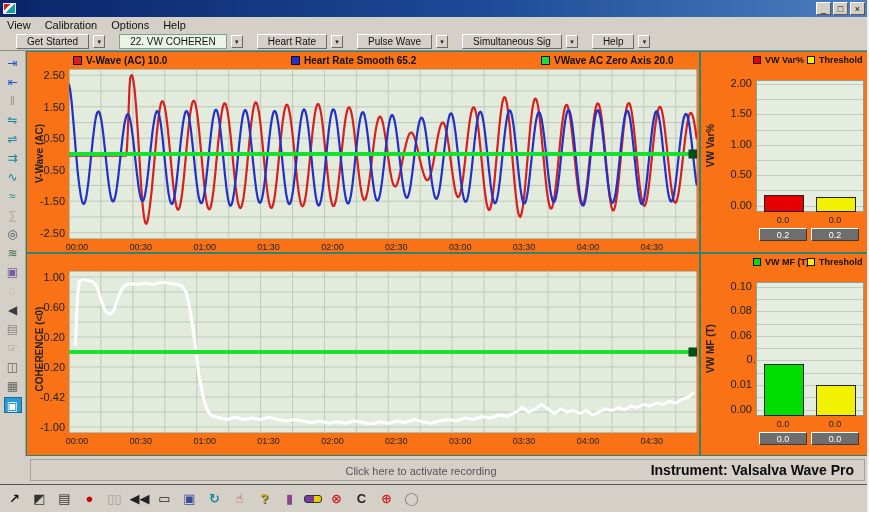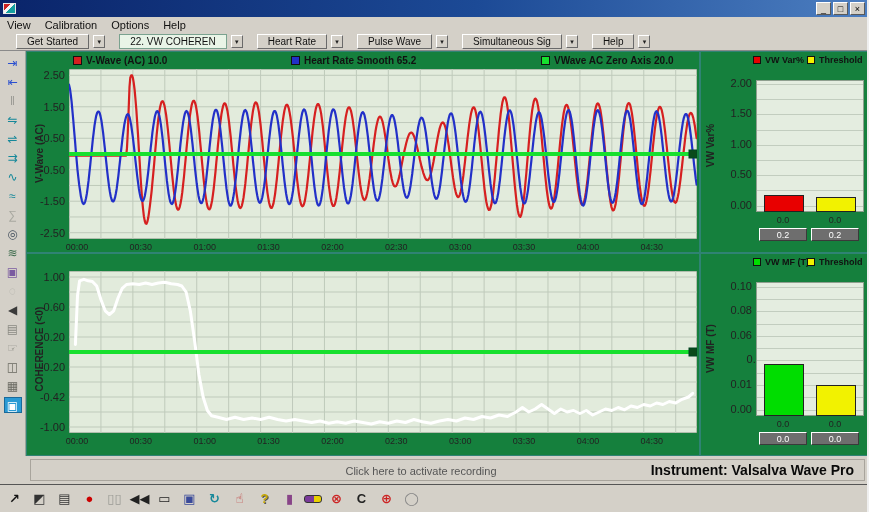--- a/index.html
+++ b/index.html
@@ -33,21 +33,21 @@
     background:#d4d0c8;border-top:1px solid #fff;border-left:1px solid #fff;
     border-right:1px solid #6a6a6a;border-bottom:1px solid #6a6a6a;}
 
   
   #rail{position:absolute;left:0;top:51px;width:26px;height:405px;background:#d4d0c8;
     border-right:1px solid #9aa69a;display:flex;flex-direction:column;align-items:center;padding-top:4px;}
   .rail-icon{width:18px;height:16px;margin-bottom:3px;font-size:12px;line-height:16px;text-align:center;}
   .rail-icon.hl{background:#2a9ad4;color:#fff;border:1px solid #1a6a9a;}
 
   
-  .panel{position:absolute;background:#15803d;border:1px solid #2f8373;}
+  .panel{position:absolute;background:#f97316;border:1px solid #2f8373;}
   #p-top   {left:26px; top:51px; width:674px; height:202px;}
   #p-bot   {left:26px; top:253px;width:674px; height:203px;}
   #p-var   {left:700px;top:51px; width:169px; height:202px;}
   #p-mf    {left:700px;top:253px;width:169px; height:203px;}
 
   .legend{position:absolute;top:3px;left:0;width:100%;height:13px;font-size:10px;font-weight:bold;color:#111;}
   .leg-item{position:absolute;display:flex;align-items:center;white-space:nowrap;}
   .leg-sq{width:9px;height:9px;border:1px solid #111;margin-right:4px;}
   .ylab{position:absolute;font-size:10px;font-weight:bold;color:#222;transform:rotate(-90deg);
     transform-origin:center;white-space:nowrap;}

